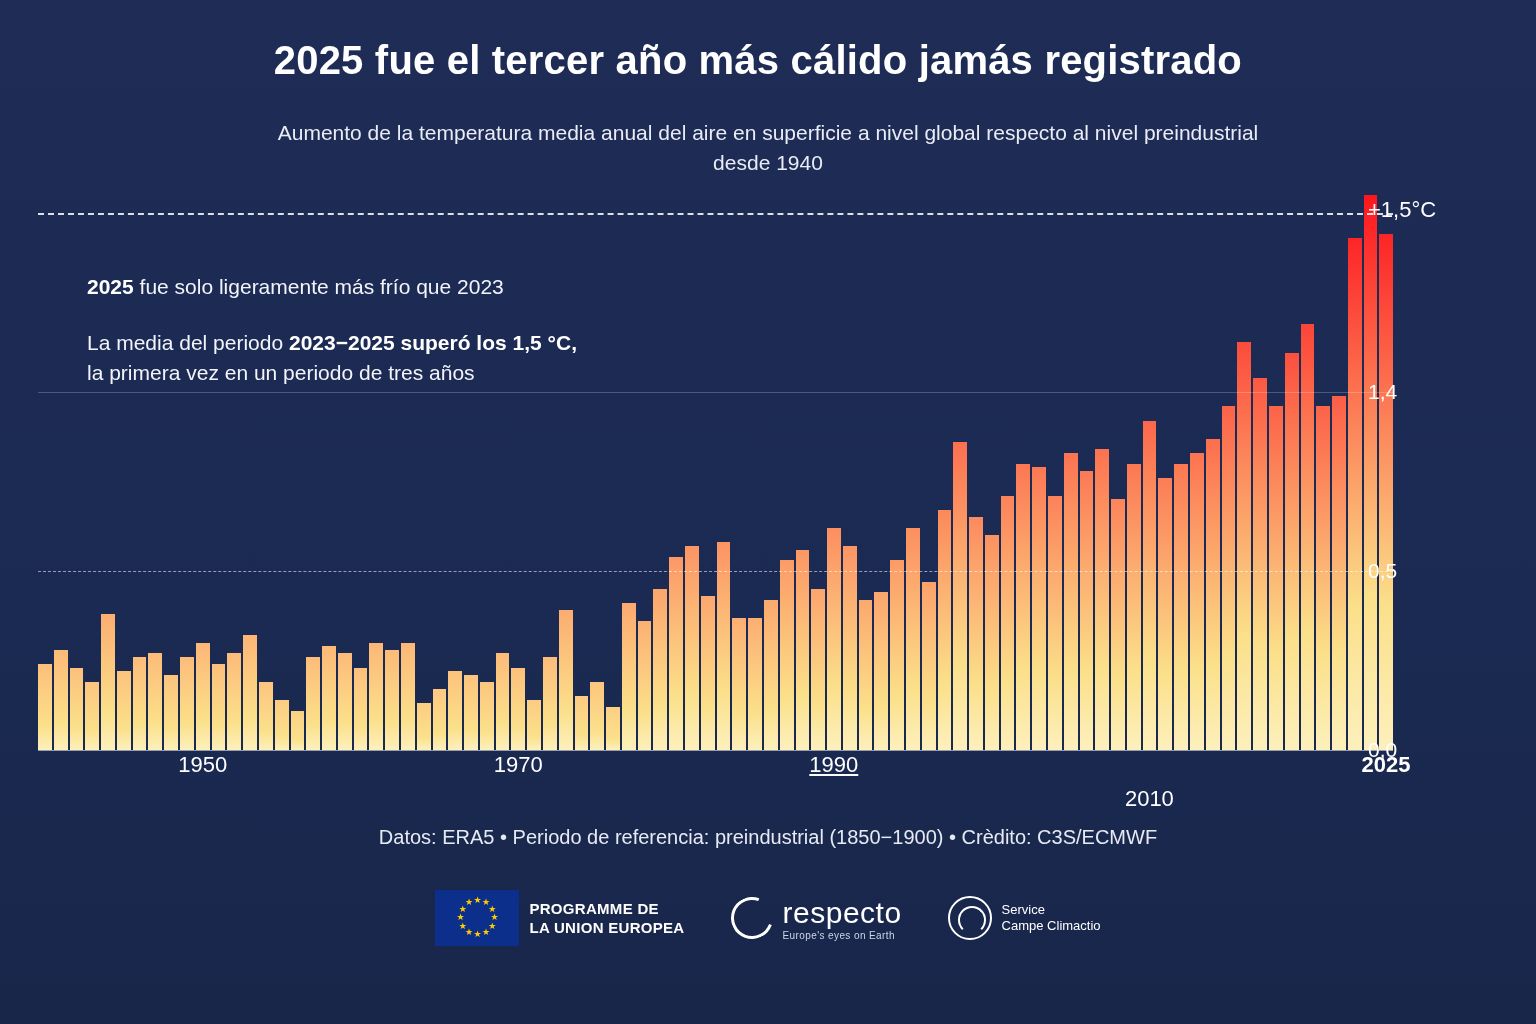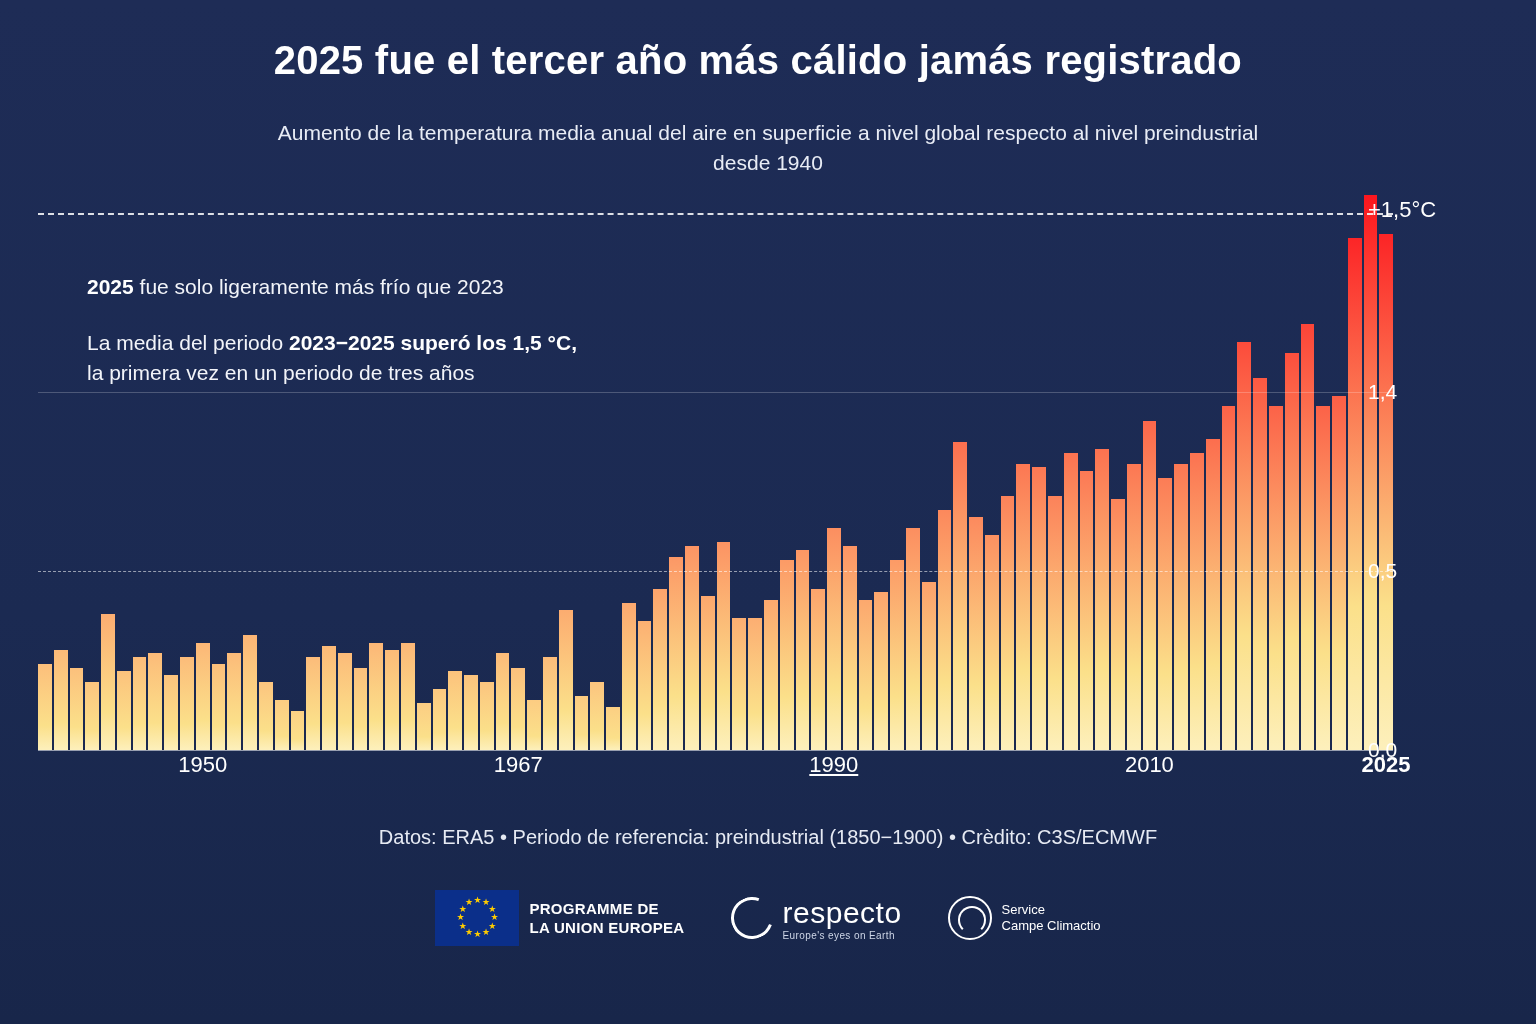--- a/index.html
+++ b/index.html
@@ -300,23 +300,23 @@
     </div>
   </div>
   <div id="yticks">
       <div class="ytick" style="top: 750px;">0,0</div>
       <div class="ytick" style="top: 570.988px;">0,5</div>
       <div class="ytick" style="top: 391.975px;">1,4</div>
       <div class="ytick major" style="top: 210px;">+1,5°C</div>
     </div>
   <div class="xticks" id="xticks">
       <div class="xtick" style="left: 164.7px;">1950</div>
-      <div class="xtick" style="left: 480.3px;">1967</div>
+      <div class="xtick" style="left: 480.3px;">1970</div>
       <div class="xtick" style="left: 795.8px; text-decoration: underline;">1990</div>
-      <div class="xtick" style="left: 1111.4px;">2010</div>
+      <div class="xtick" style="left: 1111.4px; margin-top: 34px;">2010</div>
       <div class="xtick highlight" style="left: 1348.1px;">2025</div>
     </div>
 
   <div class="annotations">
     <div class="anno">
       <b>2025</b> fue solo ligeramente más frío que 2023
     </div>
     <div class="anno">
       La media del periodo <b>2023−2025 superó los 1,5&nbsp;°C,</b><br>
       la primera vez en un periodo de tres años

